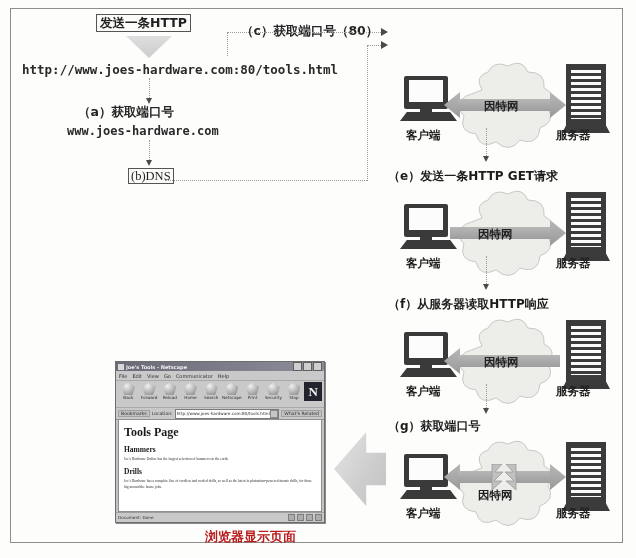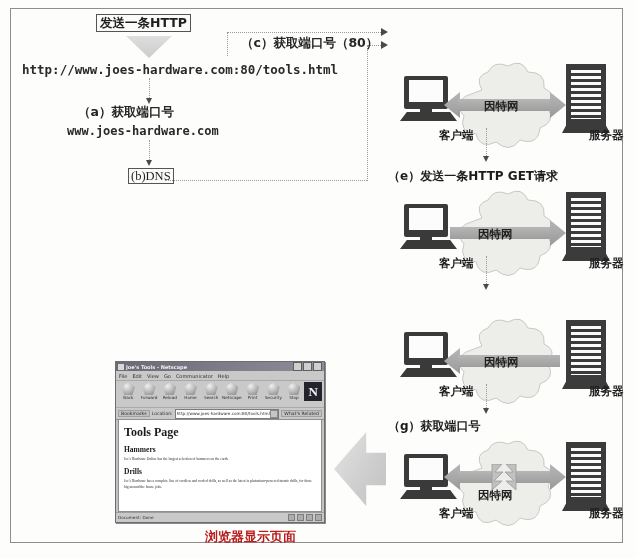--- a/index.html
+++ b/index.html
@@ -146,21 +146,20 @@
     clip-path: polygon(10% 0%, 90% 0%, 100% 100%, 0% 100%);
   }
 
   .netlabel {
     position: absolute;
     font-family: Liberation Serif, serif;
     font-weight: 700;
     font-size: 11.5px;
     color: #1f1f1f;
     white-space: nowrap;
-    margin-left: 33px;
   }
   .cloudword {
     position: absolute;
     font-family: "DejaVu Sans", "Liberation Sans", sans-serif;
     font-weight: 700;
     font-size: 11.5px;
     color: #202020;
     z-index: 6;
     white-space: nowrap;
   }
@@ -305,21 +304,21 @@
   <div class="dotline-v" style="left:149px; top:140px; height:22px;"></div>
   <div class="arrowdown" style="left:145.5px; top:160px;"></div>
 
   <div class="boxlabel serifbox" style="left:120px; top:168px;margin-left:8px;">(b)DNS</div>
 
   <div class="dotline-h" style="left:165px; top:180px; width:202px;"></div>
   <div class="dotline-v" style="left:367px; top:45px; height:136px;"></div>
   <div class="dotline-h" style="left:367px; top:45px; width:16px;"></div>
   <div class="arrowright" style="left:381px; top:41px;"></div>
 
-  <div class="cn abs" style="left:241px; top:36px; font-size:12.5px;text-align:center;">（c）获取端口号（80）</div>
+  <div class="cn abs" style="left:241px; top:24px; font-size:12.5px;text-align:center;">（c）获取端口号（80）</div>
   <div class="dotline-v" style="left:227px; top:32px; height:24px;"></div>
   <div class="dotline-h" style="left:227px; top:32px; width:156px;"></div>
   <div class="arrowright" style="left:381px; top:28px;"></div>
 
 
   <div class="netblock" style="left:400px; top:62px;">
     <svg class="cloud" viewBox="0 0 108 96">
       <path d="M30 30 Q22 16 36 12 Q42 0 56 6 Q70 -2 76 12 Q94 12 92 28 Q106 34 96 48
                Q104 62 88 68 Q86 86 68 80 Q58 94 44 82 Q28 90 24 74 Q6 72 12 56 Q0 44 14 36 Z" fill="#ededea" stroke="#c9c9c4" stroke-width="1"></path>
     </svg>
@@ -370,20 +369,21 @@
         </div>
         <div class="foot"></div>
     </div>
     <div class="netlabel" style="left:6px; top:66px;">客户端</div>
     <div class="netlabel" style="left:156px; top:66px;">服务器</div>
   </div>
 
   <div class="dotline-v" style="left:486px; top:256px; height:30px;"></div>
   <div class="arrowdown" style="left:482.5px; top:284px;"></div>
 
+  <div class="steplabel" style="left:388px; top:296px;">（f）从服务器读取HTTP响应</div>
 
   <div class="netblock" style="left:400px; top:318px;">
     <svg class="cloud" viewBox="0 0 108 96">
       <path d="M30 30 Q22 16 36 12 Q42 0 56 6 Q70 -2 76 12 Q94 12 92 28 Q106 34 96 48
                Q104 62 88 68 Q86 86 68 80 Q58 94 44 82 Q28 90 24 74 Q6 72 12 56 Q0 44 14 36 Z" fill="#ededea" stroke="#c9c9c4" stroke-width="1"></path>
     </svg>
     <div class="pc">
       <div class="screen"></div>
         <div class="neck"></div>
         <div class="base"></div>

